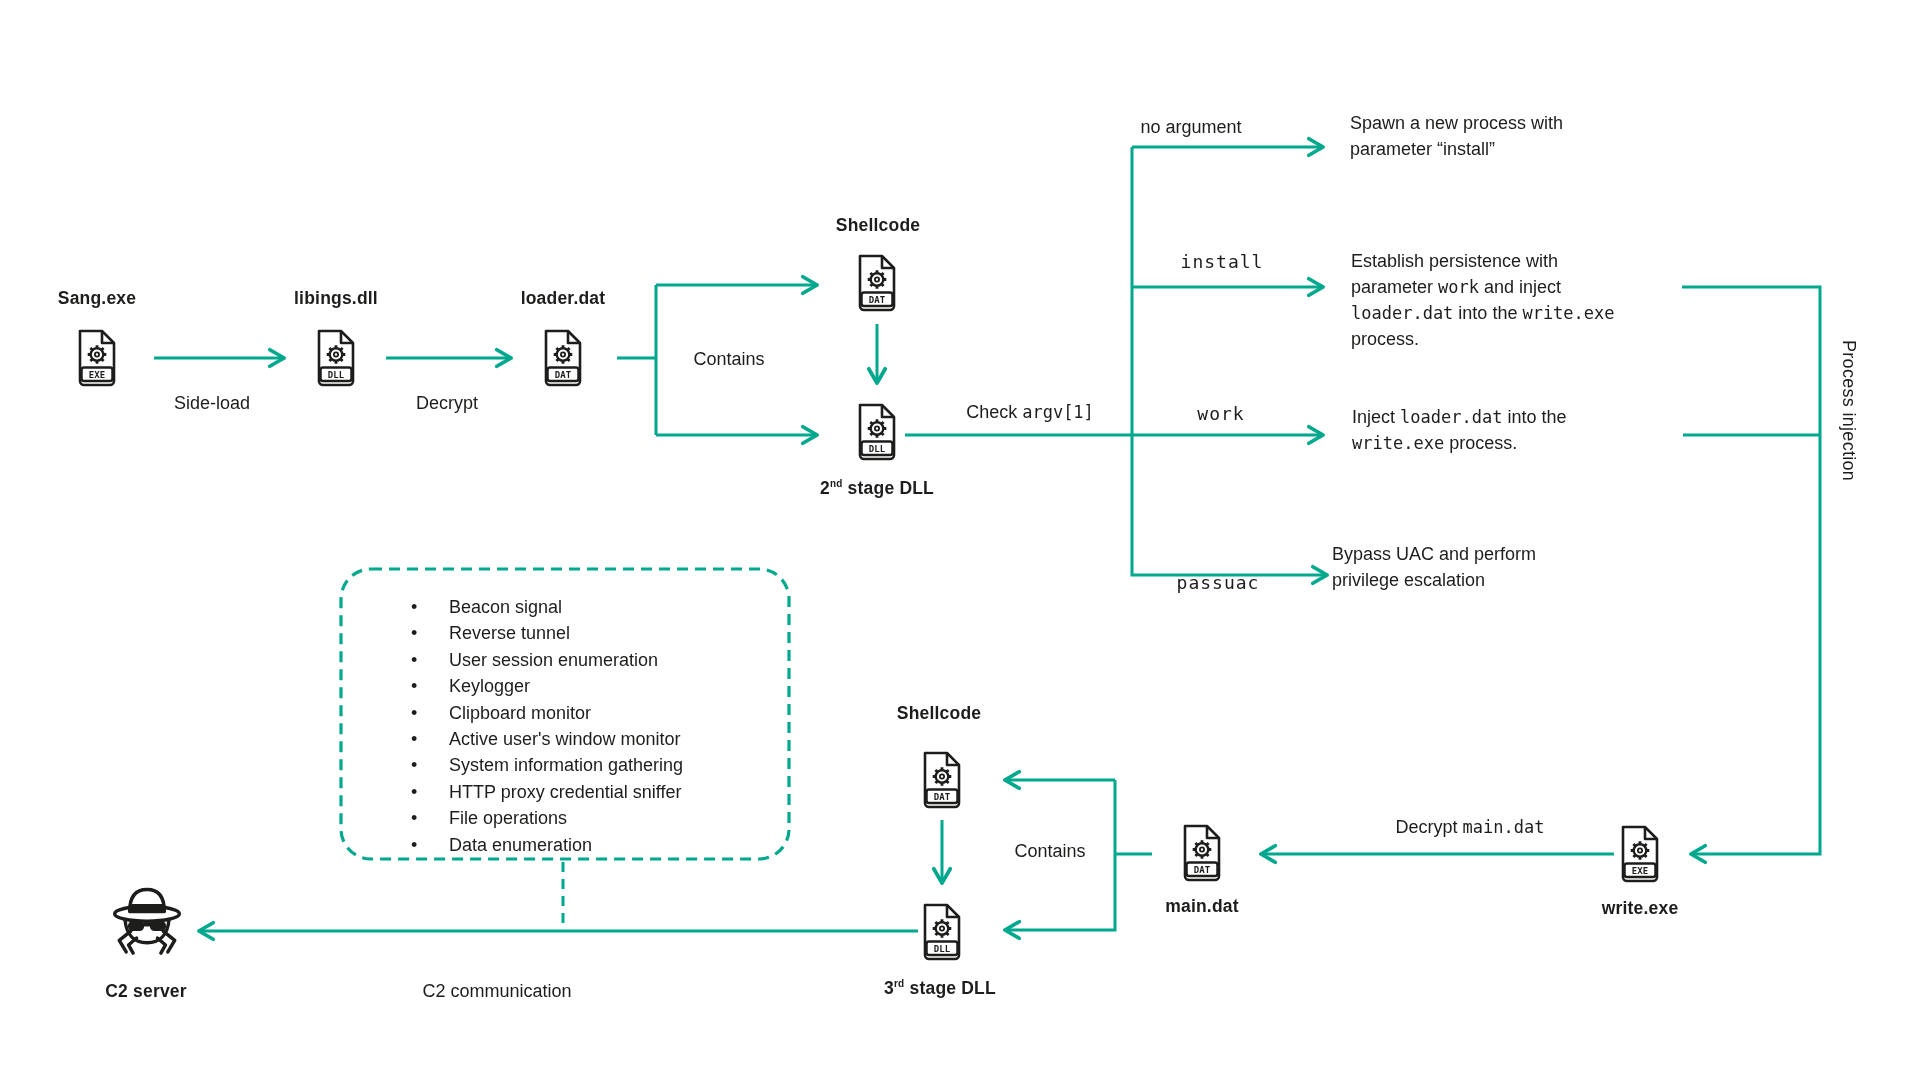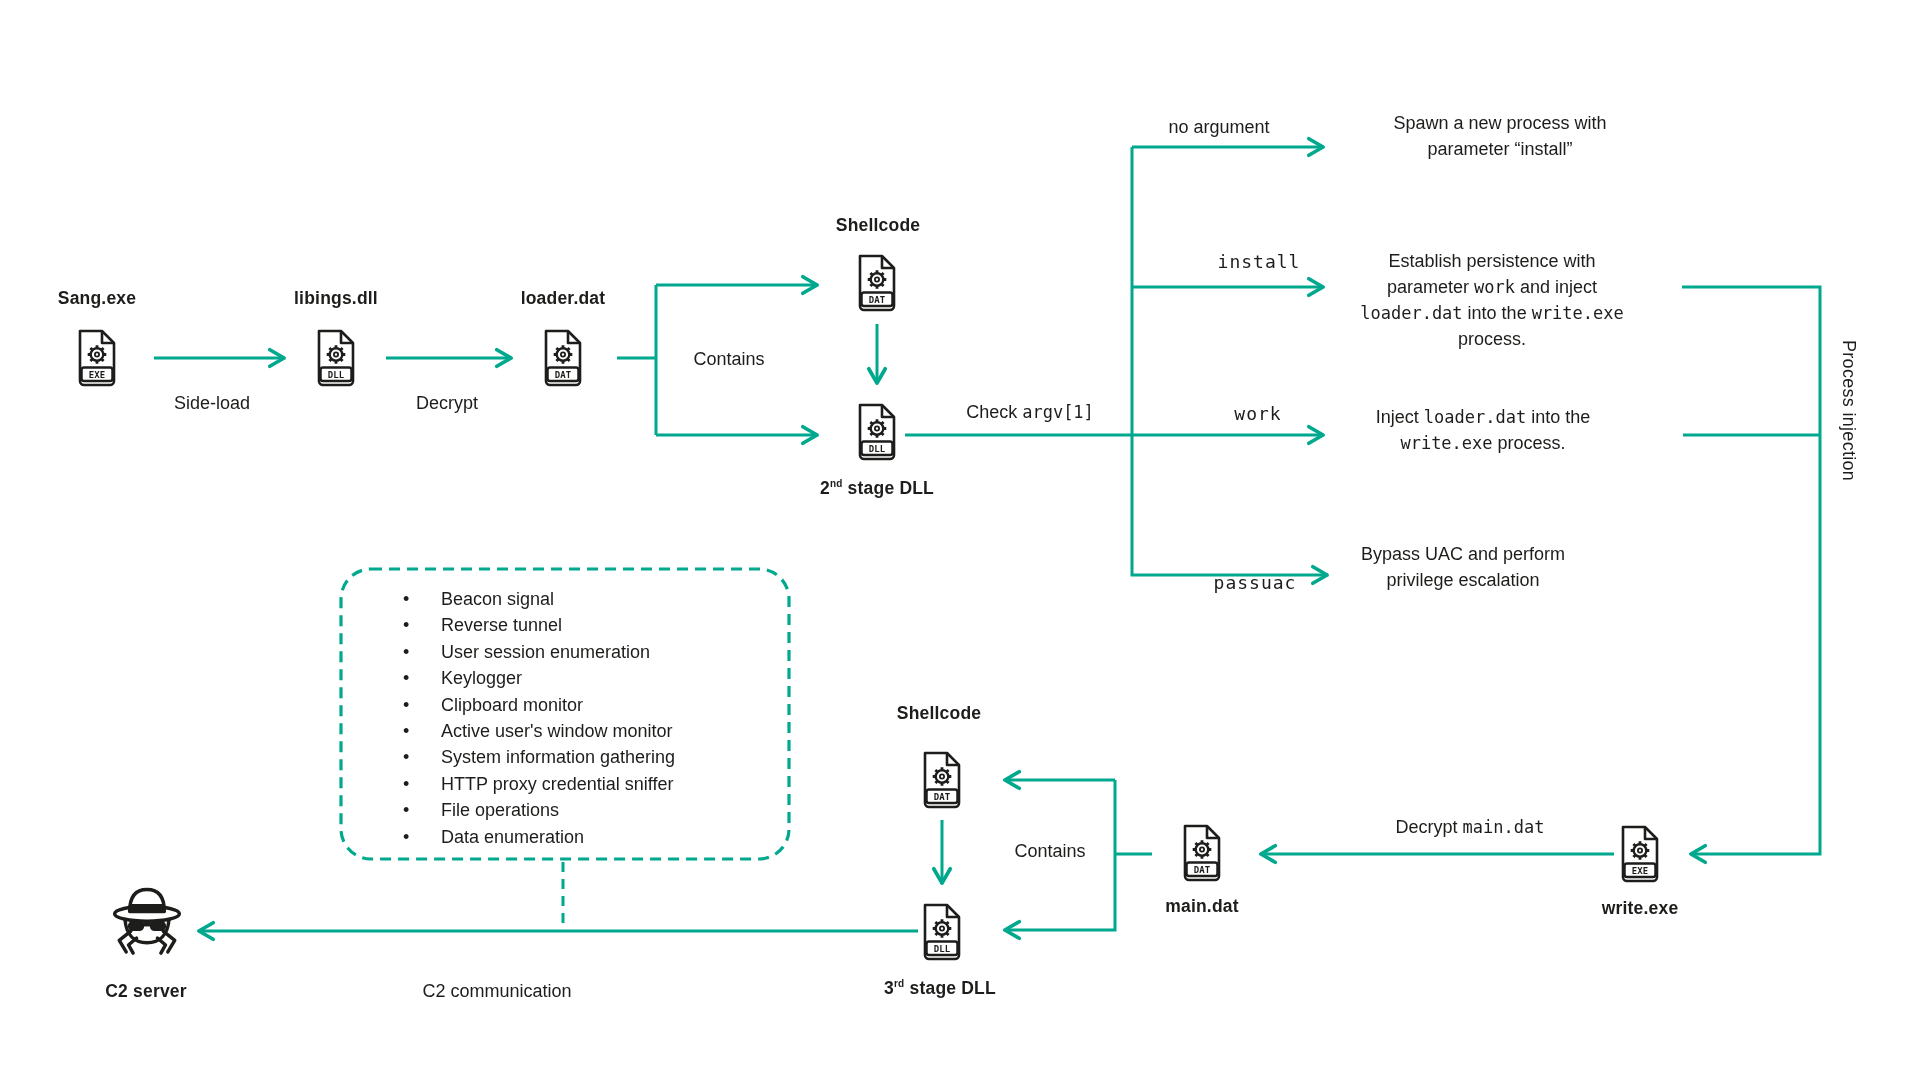--- a/index.html
+++ b/index.html
@@ -4,28 +4,28 @@
 <style>
   :root{ --accent:#00A88E; --ink:#1D1D1B; }
   html,body{margin:0;padding:0;}
   body{
     width:1920px;height:1080px;position:relative;background:#ffffff;
     font-family:"Liberation Sans",sans-serif;color:var(--ink);overflow:hidden;
   }
   #overlay{position:absolute;left:0;top:0;width:1920px;height:1080px;}
   .lbl{position:absolute;transform:translateX(-50%);white-space:nowrap;font-size:18px;color:var(--ink);}
   .nm{font-weight:700;font-size:17.5px;letter-spacing:.2px;}
-  .mono-lbl{font-family:"DejaVu Sans Mono","Liberation Mono",monospace;font-size:18px;letter-spacing:1px;margin-left:37px;}
+  .mono-lbl{font-family:"DejaVu Sans Mono","Liberation Mono",monospace;font-size:18px;letter-spacing:1px;}
   .code{font-family:"DejaVu Sans Mono","Liberation Mono",monospace;font-size:17px;}
-  .desc{position:absolute;transform:translateX(-50%);text-align:center;font-size:18px;line-height:26px;}
+  .desc{position:absolute;transform:translateX(-50%);text-align:left;font-size:18px;line-height:26px;}
   sup{font-size:10px;line-height:0;}
   .file{position:absolute;width:44px;height:60px;}
   .file svg{width:100%;height:100%;display:block;}
   .vert{position:absolute;writing-mode:vertical-rl;font-size:18px;letter-spacing:.3px;}
-  ul.caps{position:absolute;left:399px;top:586px;margin:0;padding:0;list-style:none;font-size:18px;line-height:26.4px;}
+  ul.caps{position:absolute;left:399px;top:586px;margin:8px;padding:0;list-style:none;font-size:18px;line-height:26.4px;}
   ul.caps li::before{content:"\2022";display:inline-block;width:38px;padding-left:4px;}
   .spy{position:absolute;left:110px;top:886px;width:74px;height:76px;}
 </style>
 </head>
 <body>
 
 <svg id="overlay" xmlns="http://www.w3.org/2000/svg">
   <defs>
     <marker id="ah" viewBox="0 0 20 20" refX="15" refY="10" markerWidth="22" markerHeight="22" orient="auto" markerUnits="userSpaceOnUse">
       <path d="M3,2.5 L16,10 L3,17.5" fill="none" stroke="var(--accent)" stroke-width="3.4" stroke-linecap="round" stroke-linejoin="round"></path>
@@ -104,21 +104,21 @@
 <div class="file" style="left:855px;top:402px">
   <svg viewBox="0 0 44 60">
       <use href="#file-sym"></use>
       <text x="22" y="50" text-anchor="middle" font-size="9" font-weight="bold" font-family="DejaVu Sans Mono,monospace" fill="var(--ink)">DLL</text>
     </svg>
 </div>
 <div class="lbl nm" style="left:877px;top:478px"><span>2</span><sup>nd</sup><span> stage DLL</span></div>
 
 <div class="lbl" style="left:1030px;top:402px"><span>Check </span><span class="code">argv[1]</span></div>
 
-<div class="lbl" style="left:1219px;top:117px">no argument</div>
+<div class="lbl" style="left:1191px;top:117px">no argument</div>
 <div class="lbl mono-lbl" style="left:1222px;top:251px">install</div>
 <div class="lbl mono-lbl" style="left:1221px;top:403px">work</div>
 <div class="lbl mono-lbl" style="left:1218px;top:572px">passuac</div>
 
 <div class="desc" style="left:1500px;top:110px;width:300px"><span>Spawn a new process with parameter “install”</span></div>
 <div class="desc" style="left:1492px;top:248px;width:282px"><span>Establish persistence with parameter </span><span class="code">work</span><span> and inject </span><span class="code">loader.dat</span><span> into the </span><span class="code">write.exe</span><span> process.</span></div>
 <div class="desc" style="left:1483px;top:404px;width:262px"><span>Inject </span><span class="code">loader.dat</span><span> into the </span><span class="code">write.exe</span><span> process.</span></div>
 <div class="desc" style="left:1463px;top:541px;width:262px"><span>Bypass UAC and perform privilege escalation</span></div>
 
 <div class="vert" style="left:1838px;top:340px">Process injection</div>

